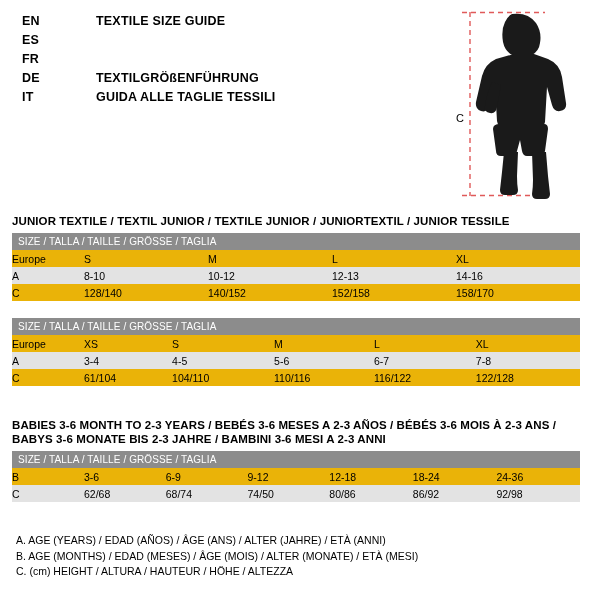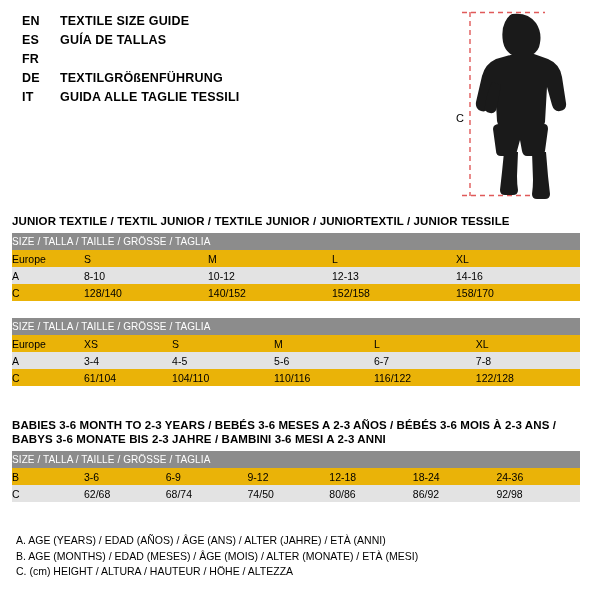--- a/index.html
+++ b/index.html
@@ -26,20 +26,21 @@
     left: 22px;
     top: 14px;
     width: 420px;
   }
   .lang-row {
     display: flex;
     align-items: baseline;
     height: 19px;
     font-size: 12.5px;
     letter-spacing: 0.2px;
+    gap: 36px;
   }
   .lang-code {
     width: 38px;
     flex: 0 0 38px;
     font-weight: bold;
   }
   .lang-text {
     font-weight: bold;
   }
 
@@ -88,21 +89,21 @@
     vertical-align: middle;
   }
   .hdr-row td {
     background: #8c8c8c;
     color: #ffffff;
     font-size: 10px;
     font-weight: normal;
     letter-spacing: 0.1px;
   }
   .hdr-row td.hdr-label {
-    padding-left: 0;
+    padding-left: 6px;
   }
   .row-alt td {
     background: #e3e3e3;
   }
   .row-plain td {
     background: #eab308;
   }
   .cell-label {
     padding-left: 6px;
     width: 72px;
@@ -129,21 +130,20 @@
 
 <div class="page">
 
   <div class="lang-block">
     <div class="lang-row">
       <span class="lang-code">EN</span>
       <span class="lang-text">TEXTILE SIZE GUIDE</span>
     </div>
     <div class="lang-row">
       <span class="lang-code">ES</span>
-      <span class="lang-text">GUÍA DE TALLAS</span>
     </div>
     <div class="lang-row">
       <span class="lang-code">FR</span>
     </div>
     <div class="lang-row">
       <span class="lang-code">DE</span>
       <span class="lang-text">TEXTILGRÖßENFÜHRUNG</span>
     </div>
     <div class="lang-row">
       <span class="lang-code">IT</span>

